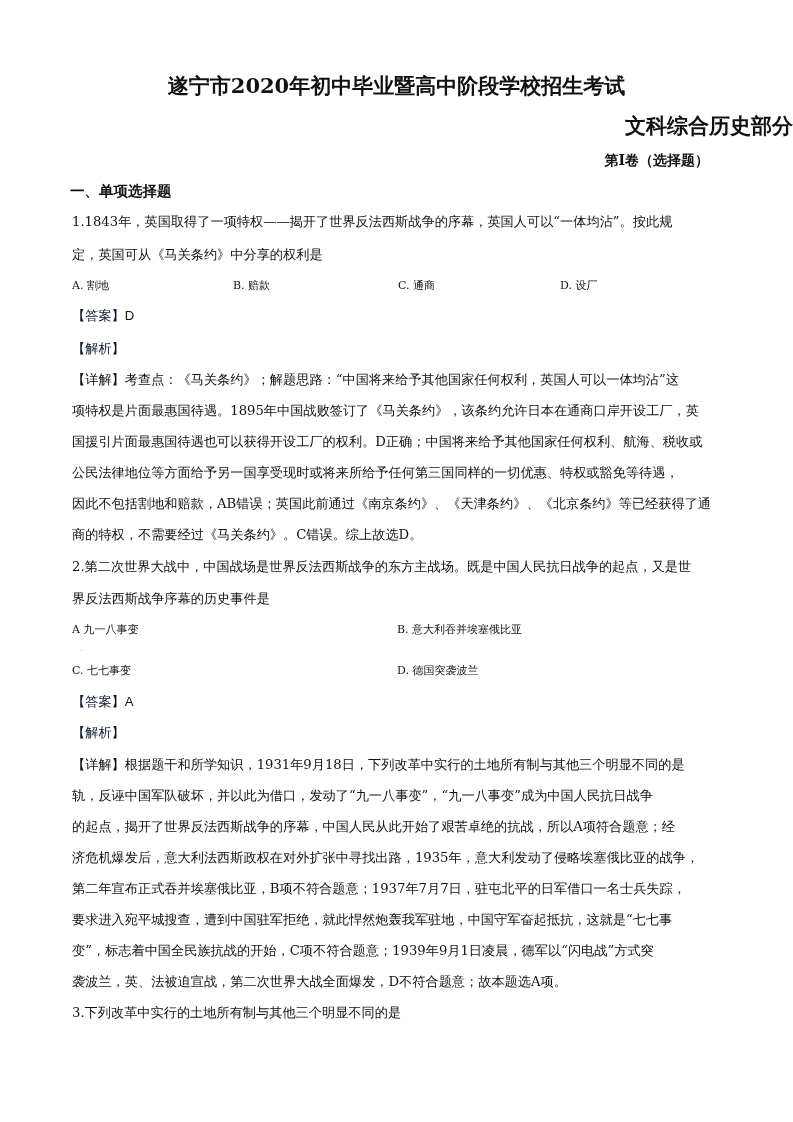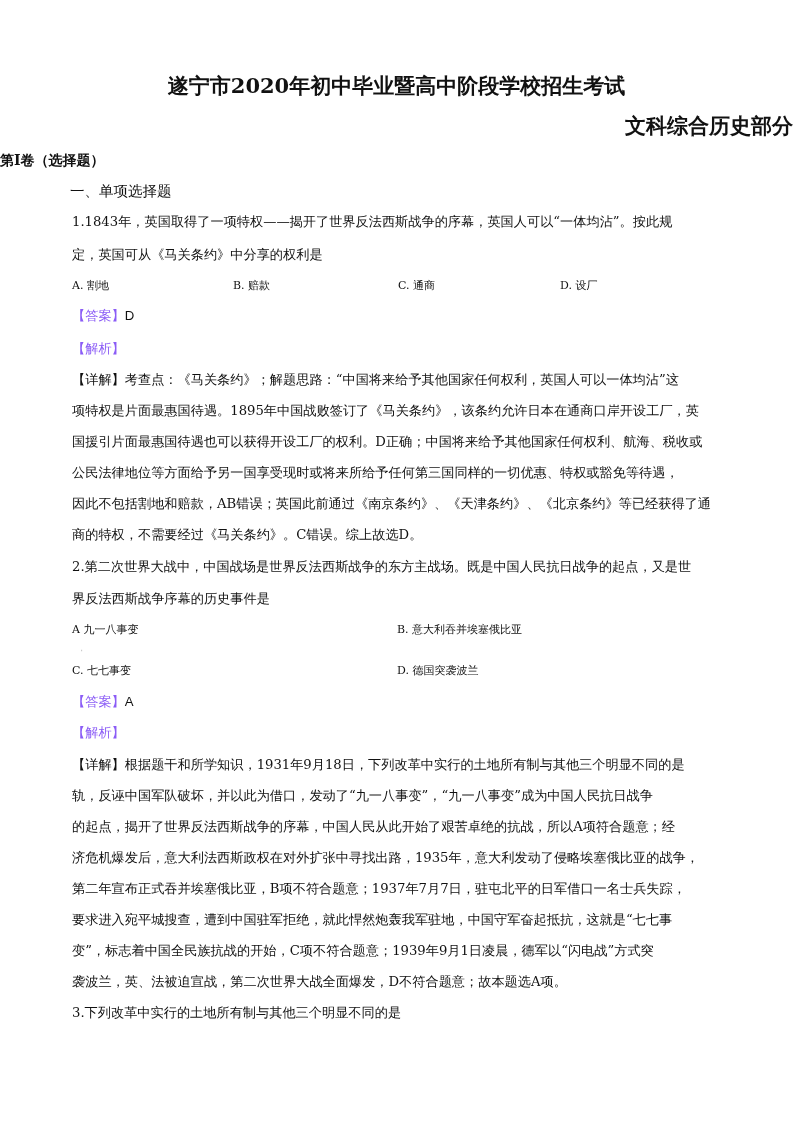--- a/index.html
+++ b/index.html
@@ -3,26 +3,26 @@
 <meta charset="utf-8">
 <style>
   html, body { margin:0; padding:0; background:#ffffff; }
   body { width:793px; height:1122px; position:relative; overflow:hidden;
          font-family:"DejaVu Serif", "Liberation Serif", serif; color:#111; }
   .page { position:absolute; left:0; top:0; width:793px; height:1122px; }
   .title1 { position:absolute; top:72px; left:0; width:793px; text-align:center;
             font-size:21px; font-weight:bold; letter-spacing:0px; }
   .title2 { position:absolute; top:112px; left:0; width:793px; text-align:right;
             font-size:21px; font-weight:bold; }
-  .title3 { position:absolute; top:152px; left:0; width:709px; text-align:left;
+  .title3 { position:absolute; top:152px; left:0; width:709px; text-align:right;
             font-size:14px; font-weight:bold; }
-  .section { position:absolute; top:182px; left:70px; font-size:14.5px; font-weight:normal; }
+  .section { position:absolute; top:182px; left:70px; font-size:14.5px; font-weight:bold; }
   .line { position:absolute; left:72px; width:655px; font-size:13.2px; line-height:20px;
           white-space:nowrap; text-align:justify; }
-  .lbl { color:#8b5cf6; font-family:Liberation Serif, serif; }
+  .lbl { color:#0f172a; font-family:Liberation Serif, serif; }
   .ans-val { font-family:"Liberation Sans", sans-serif; }
   .opt { position:absolute; font-size:11px; line-height:20px; white-space:nowrap; }
   .tick { position:absolute; left:81px; top:648px; font-size:6px; color:#888; }
 </style>
 </head>
 <body>
 
 <div class="page">
   <div class="title1">遂宁市2020年初中毕业暨高中阶段学校招生考试</div>
   <div class="title2">文科综合历史部分</div>

